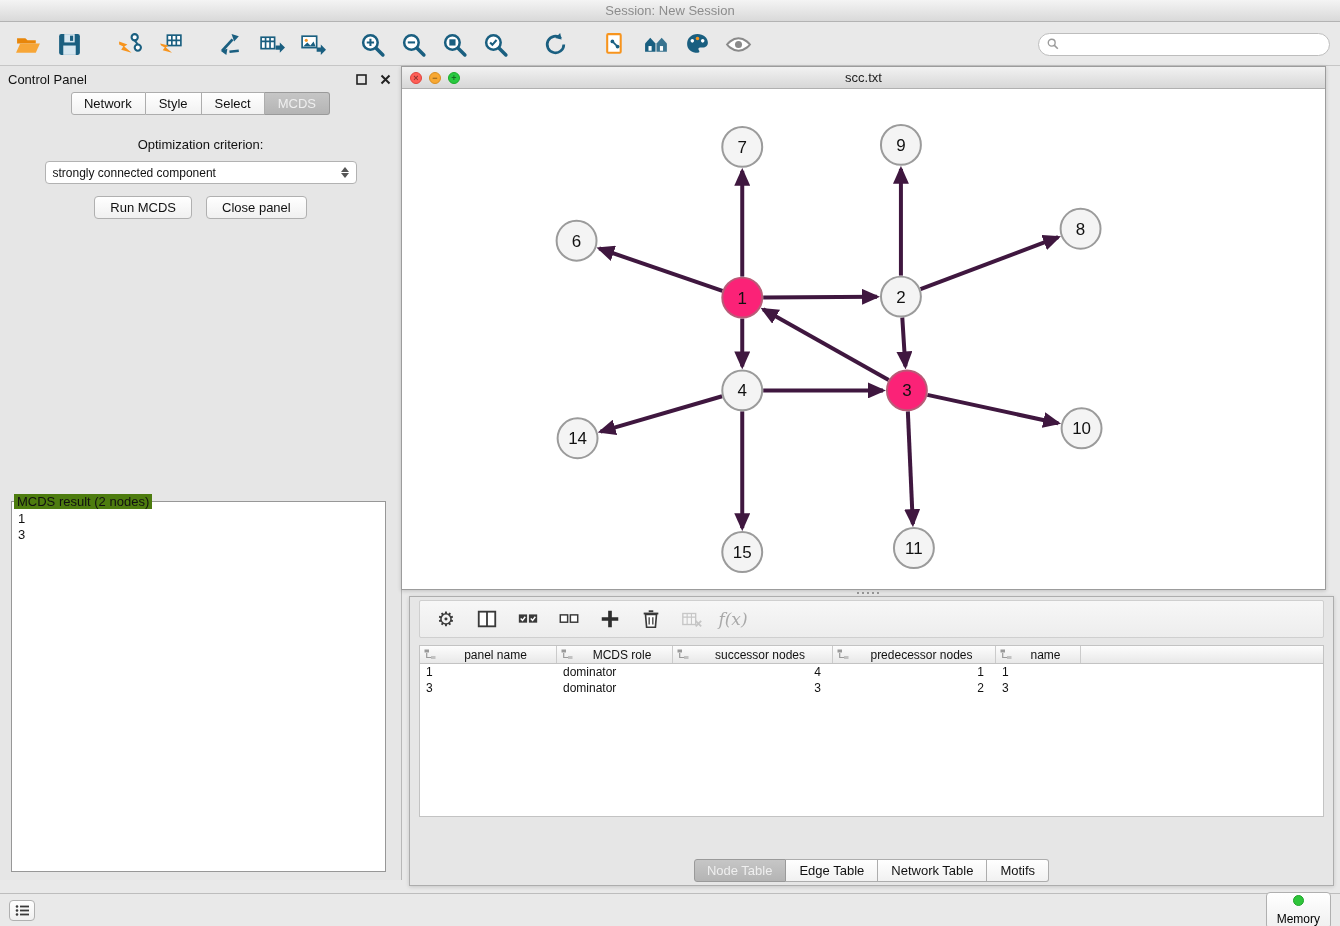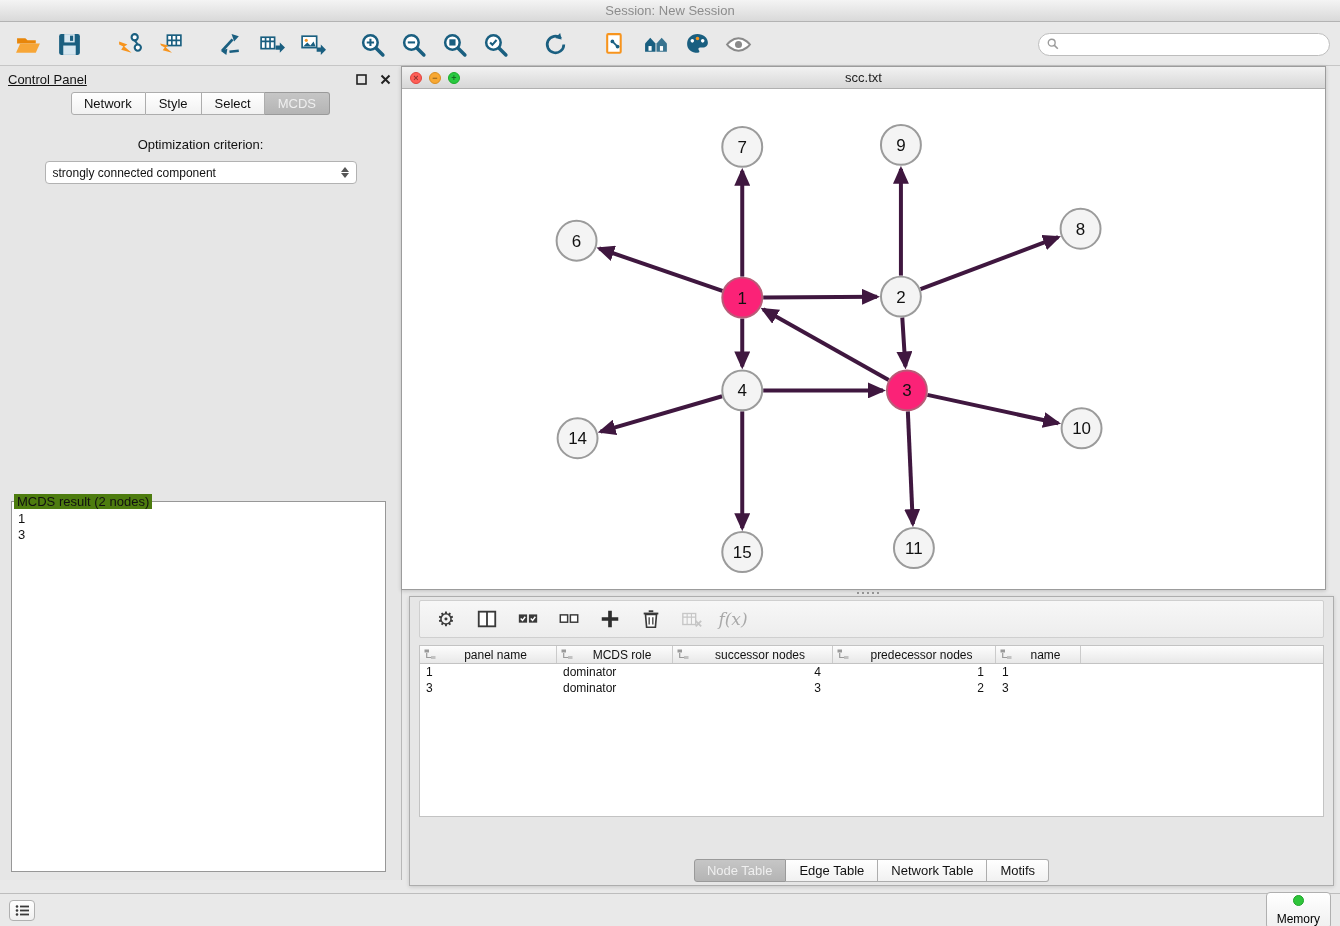--- a/index.html
+++ b/index.html
@@ -29,21 +29,21 @@
     border-radius:12px; display:flex; align-items:center; padding:0 8px; gap:5px;
   }
   .search svg { width:12px; height:12px; flex:none; }
   .search input { border:none; outline:none; flex:1; font:12px "Liberation Sans",sans-serif; background:transparent; }
   
   .control-panel {
     position:absolute; left:0; top:66px; width:402px; height:814px;
     background:#e6e6e6; border-right:1px solid #b8b8b8;
   }
   .panel-header { height:26px; display:flex; align-items:center; padding:0 8px; gap:8px; }
-  .panel-title { flex:1;text-decoration:underline; }
+  .panel-title { flex:1; }
   .win-btn { width:16px; height:16px; border:none; background:transparent; padding:0; cursor:pointer;
     display:flex; align-items:center; justify-content:center; }
   .win-btn svg { width:11px; height:11px; }
   .seg-tabs { display:flex; justify-content:center; }
   .seg-tab {
     padding:3px 13px; background:linear-gradient(#ffffff,#f1f1f1); border:1px solid #adadad;
     border-left-width:0; font-size:13px; cursor:pointer; color:#111;
   }
   .seg-tab:first-child { border-left-width:1px; border-radius:3px 0 0 3px;padding-left:12px; }
   .seg-tab:last-child { border-radius:0 3px 3px 0; }
@@ -305,20 +305,24 @@
   <div class="opt-label">Optimization criterion:</div>
 
   <div class="dropdown">
     <span class="dd-value">strongly connected component</span>
     <span class="dd-arrows">
         <i class="dd-up"></i>
         <i class="dd-down"></i>
       </span>
   </div>
 
+  <div class="cp-buttons">
+    <button class="push-btn">Run MCDS</button>
+    <button class="push-btn">Close panel</button>
+  </div>
 
   <fieldset class="result-box">
     <legend>MCDS result (2 nodes)</legend>
     <div id="mcds-result-body">
         <div class="result-line">1</div>
         <div class="result-line">3</div>
       </div>
   </fieldset>
 </div>
 

